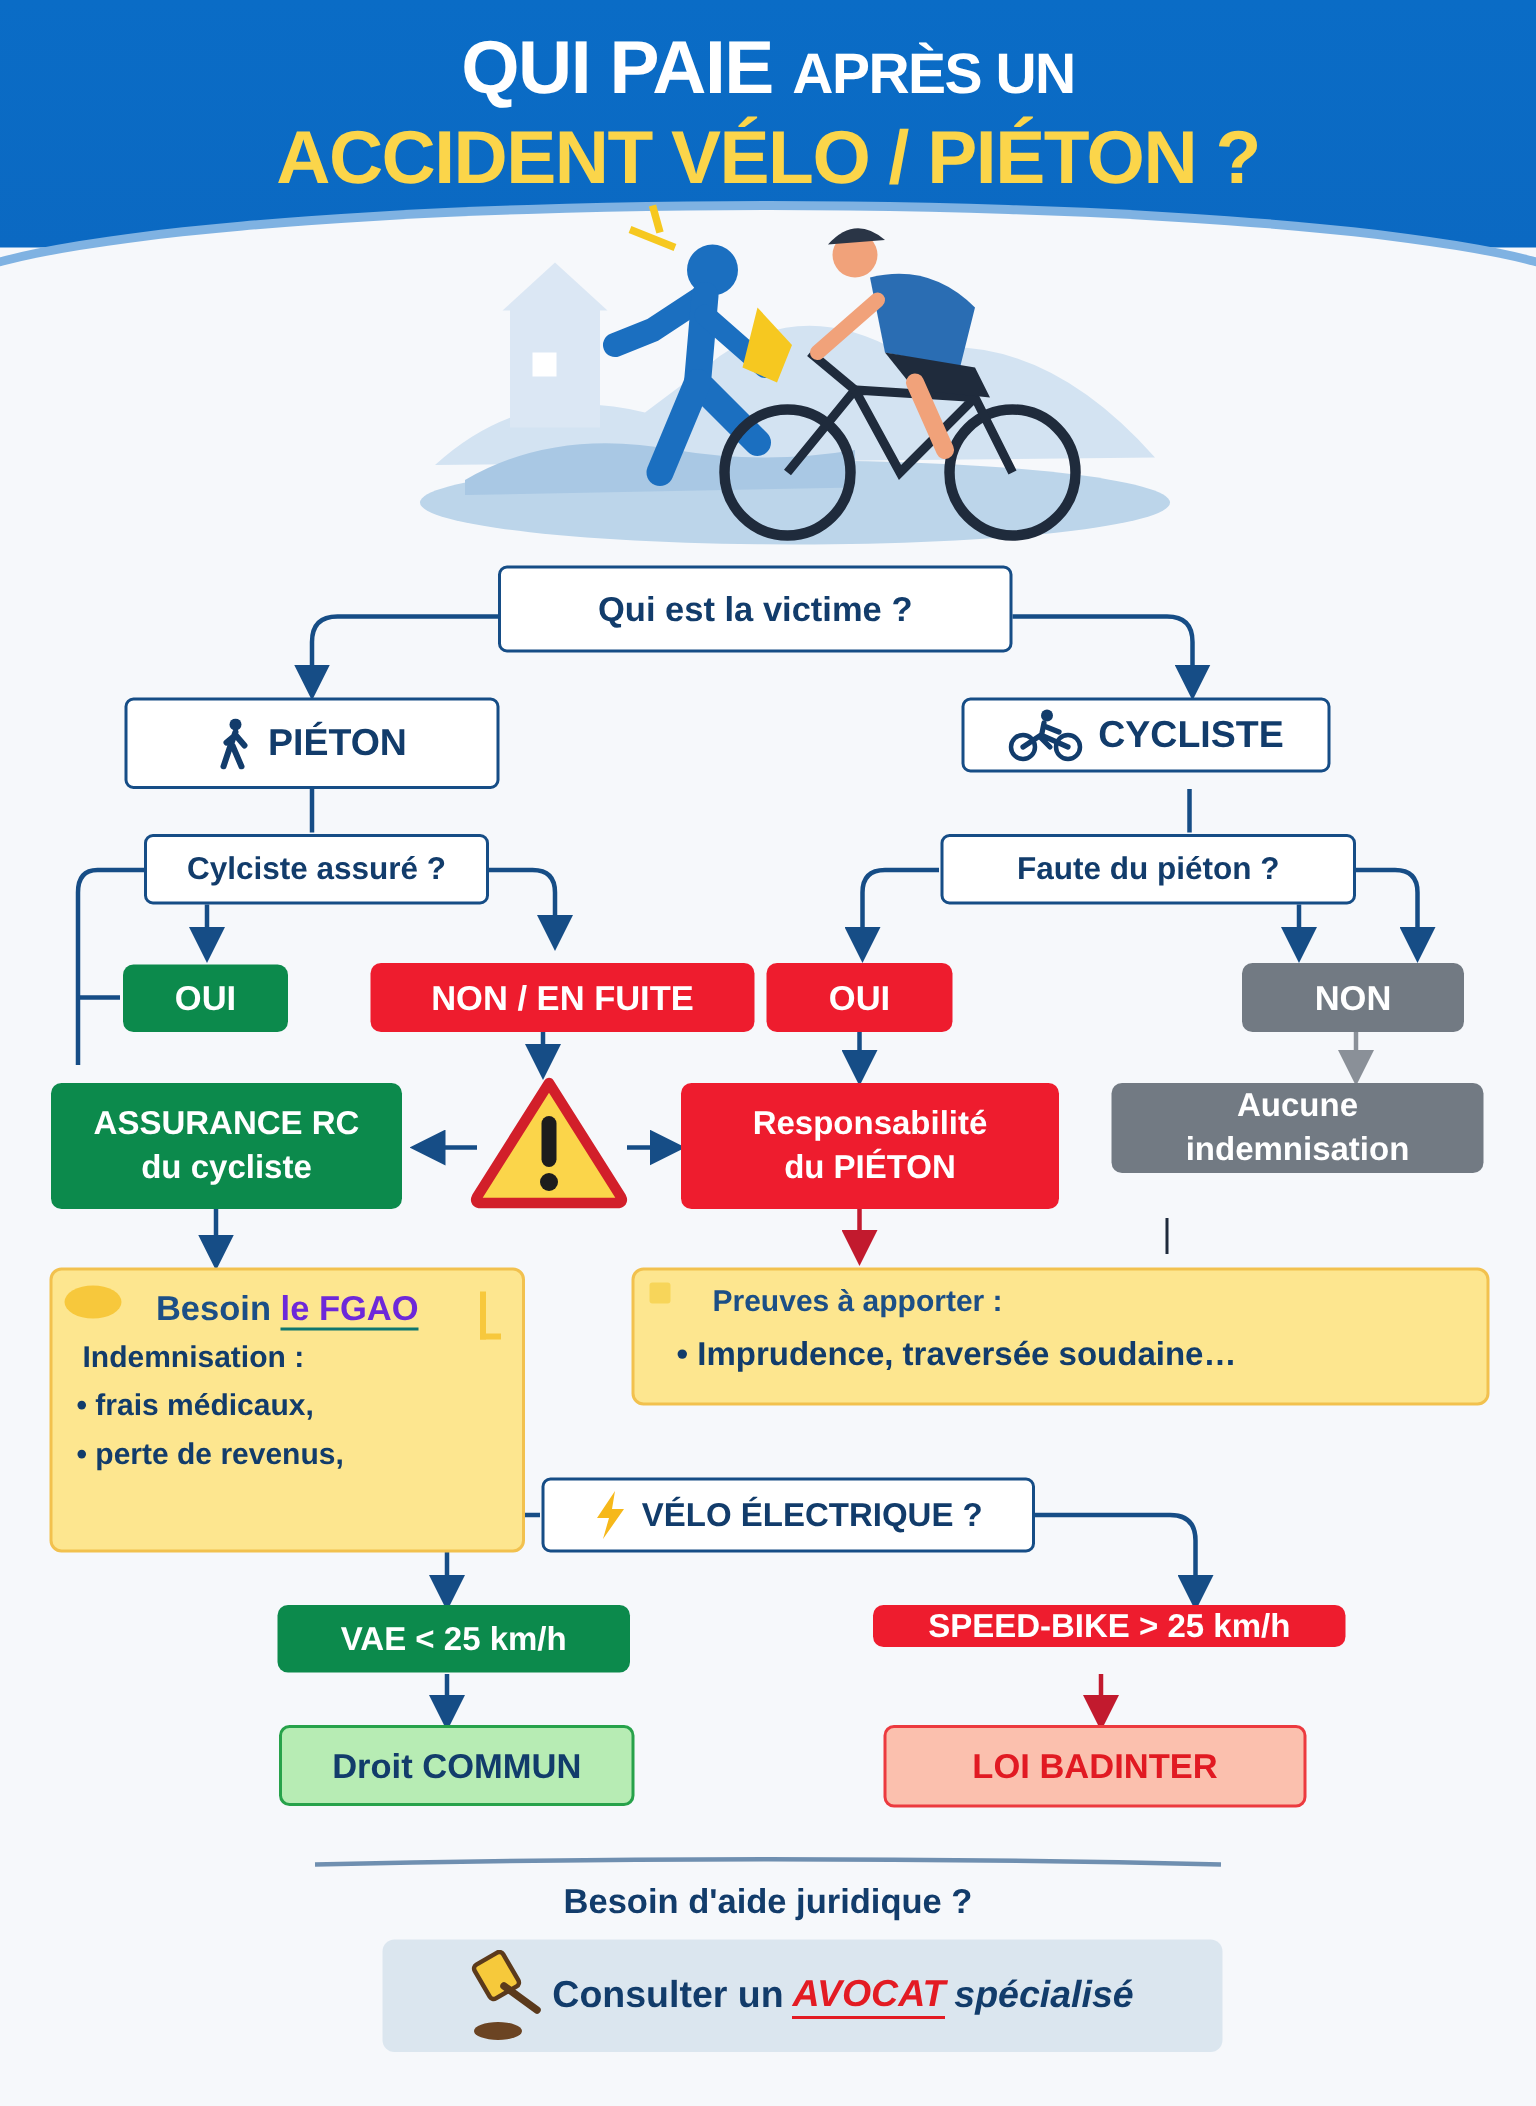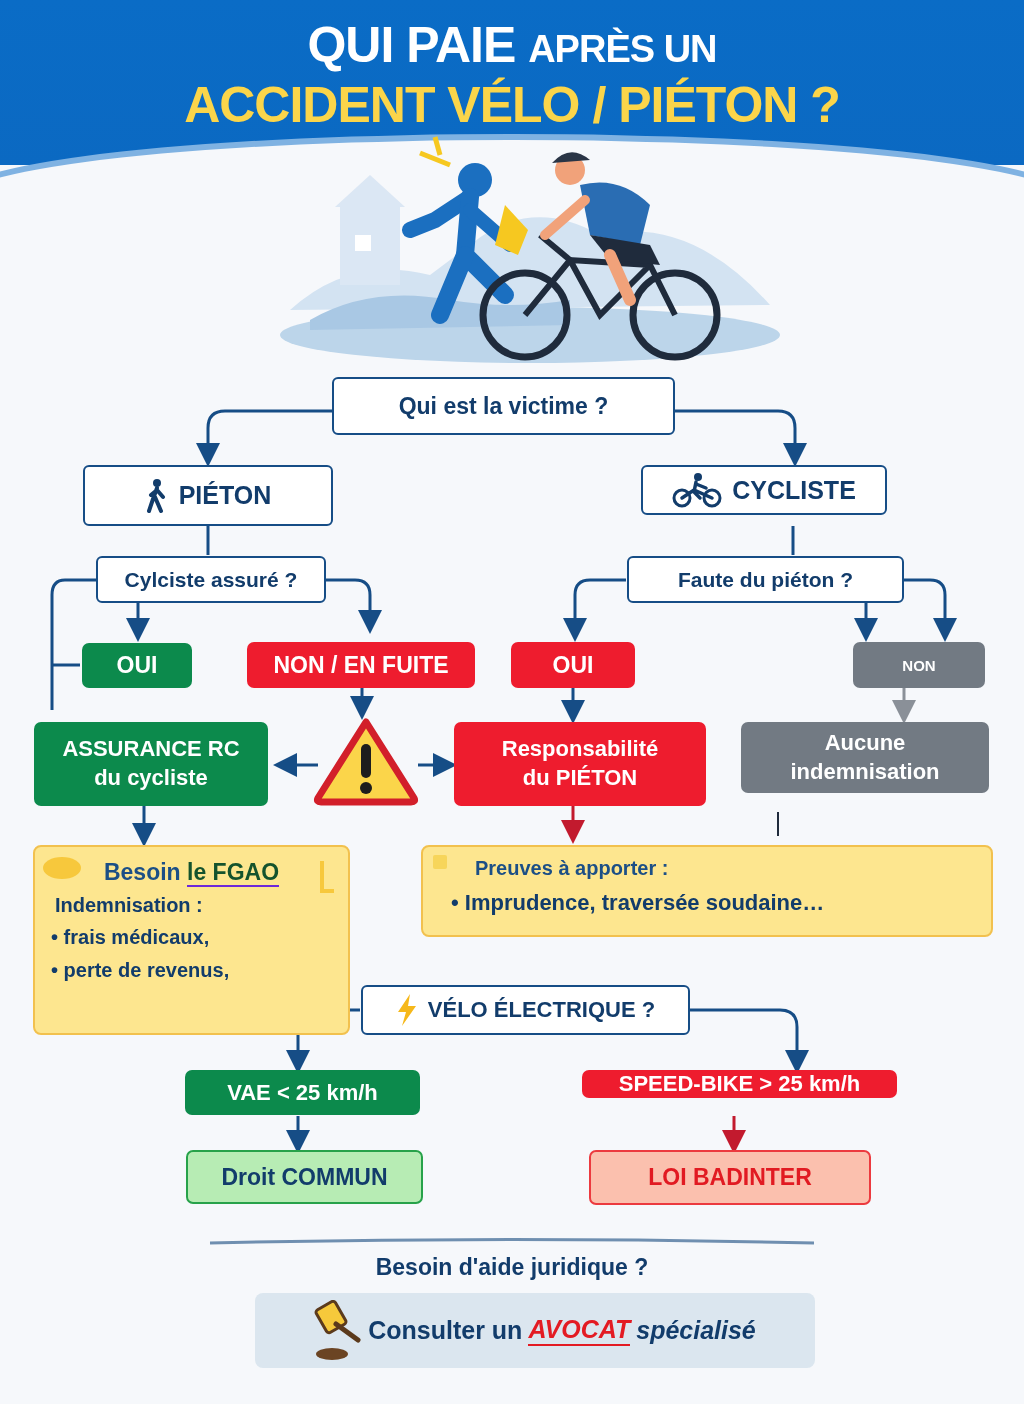--- a/index.html
+++ b/index.html
@@ -138,56 +138,56 @@
   <span>Cylciste assuré ?</span>
 </div>
 
 <div class="abs box-q" style="left:627px;top:556px;width:277px;height:47px;font-size:21px">
   <span>Faute du piéton ?</span>
 </div>
 
 <div class="abs pill green" style="left:82px;top:643px;width:110px;height:45px;font-size:23px">
   <span>OUI</span>
 </div>
-<div class="abs pill red" style="left:247px;top:642px;width:228px;height:46px;font-size:23px">
+<div class="abs pill red" style="left:247px;top:642px;width:256px;height:46px;font-size:23px">
   <span>NON / EN FUITE</span>
 </div>
 <div class="abs pill red" style="left:511px;top:642px;width:124px;height:46px;font-size:23px">
   <span>OUI</span>
 </div>
-<div class="abs pill gray" style="left:853px;top:642px;width:132px;height:46px;font-size:15px">
+<div class="abs pill gray" style="left:828px;top:642px;width:148px;height:46px;font-size:23px">
   <span>NON</span>
 </div>
 
 <div class="abs pill green" style="left:34px;top:722px;width:234px;height:84px;font-size:22px;flex-direction:column;line-height:1.3">
   <span>ASSURANCE RC</span>
   <span>du cycliste</span>
 </div>
 
 <svg class="abs" style="left:312px;top:716px" width="108" height="90" viewBox="0 0 108 90">
   <path d="M54 6 L102 82 Q104 86 99 86 L9 86 Q4 86 6 82 Z" fill="#fbd54a" stroke="#d21f2a" stroke-width="7" stroke-linejoin="round"></path>
   <rect x="49" y="28" width="10" height="34" rx="5" fill="#1d1d1d"></rect>
   <circle cx="54" cy="72" r="6" fill="#1d1d1d"></circle>
 </svg>
 
 <div class="abs pill red" style="left:454px;top:722px;width:252px;height:84px;font-size:22px;flex-direction:column;line-height:1.3">
   <span>Responsabilité</span>
   <span>du PIÉTON</span>
 </div>
-<div class="abs pill gray" style="left:741px;top:722px;width:248px;height:71px;font-size:22px;flex-direction:column;line-height:1.3">
+<div class="abs pill gray" style="left:741px;top:722px;width:248px;height:60px;font-size:22px;flex-direction:column;line-height:1.3">
   <span>Aucune</span>
   <span>indemnisation</span>
 </div>
 
 <div class="abs note" style="left:33px;top:845px;width:317px;height:190px;padding:12px 20px">
   <div style="position:absolute;left:8px;top:10px;width:38px;height:22px;background:#f7c83c;border-radius:50%"></div>
   <div style="position:absolute;right:14px;top:14px;width:14px;height:32px;border-left:4px solid #f7c83c;border-bottom:4px solid #f7c83c"></div>
   <div style="text-align:center;font-size:23px;font-weight:bold;color:#1c4f86;margin-bottom:8px">
     <span>Besoin</span>
-    <span style="color:#14532d;border-bottom:2px solid #6d28d9">le FGAO</span>
+    <span style="color:#6d28d9;border-bottom:2px solid #0f766e">le FGAO</span>
   </div>
   <div style="font-size:20px;font-weight:bold;margin-bottom:4px">Indemnisation :</div>
   <div style="font-size:20px;font-weight:bold;line-height:33px;margin-left:-4px">
     <div>• <span>frais médicaux,</span></div>
     <div>• <span>perte de revenus,</span></div>
   </div>
 </div>
 
 <div class="abs note" style="left:421px;top:845px;width:572px;height:92px;padding:10px 18px 10px 52px">
   <div style="position:absolute;left:10px;top:8px;width:14px;height:14px;background:#f7d55a;border-radius:2px"></div>

